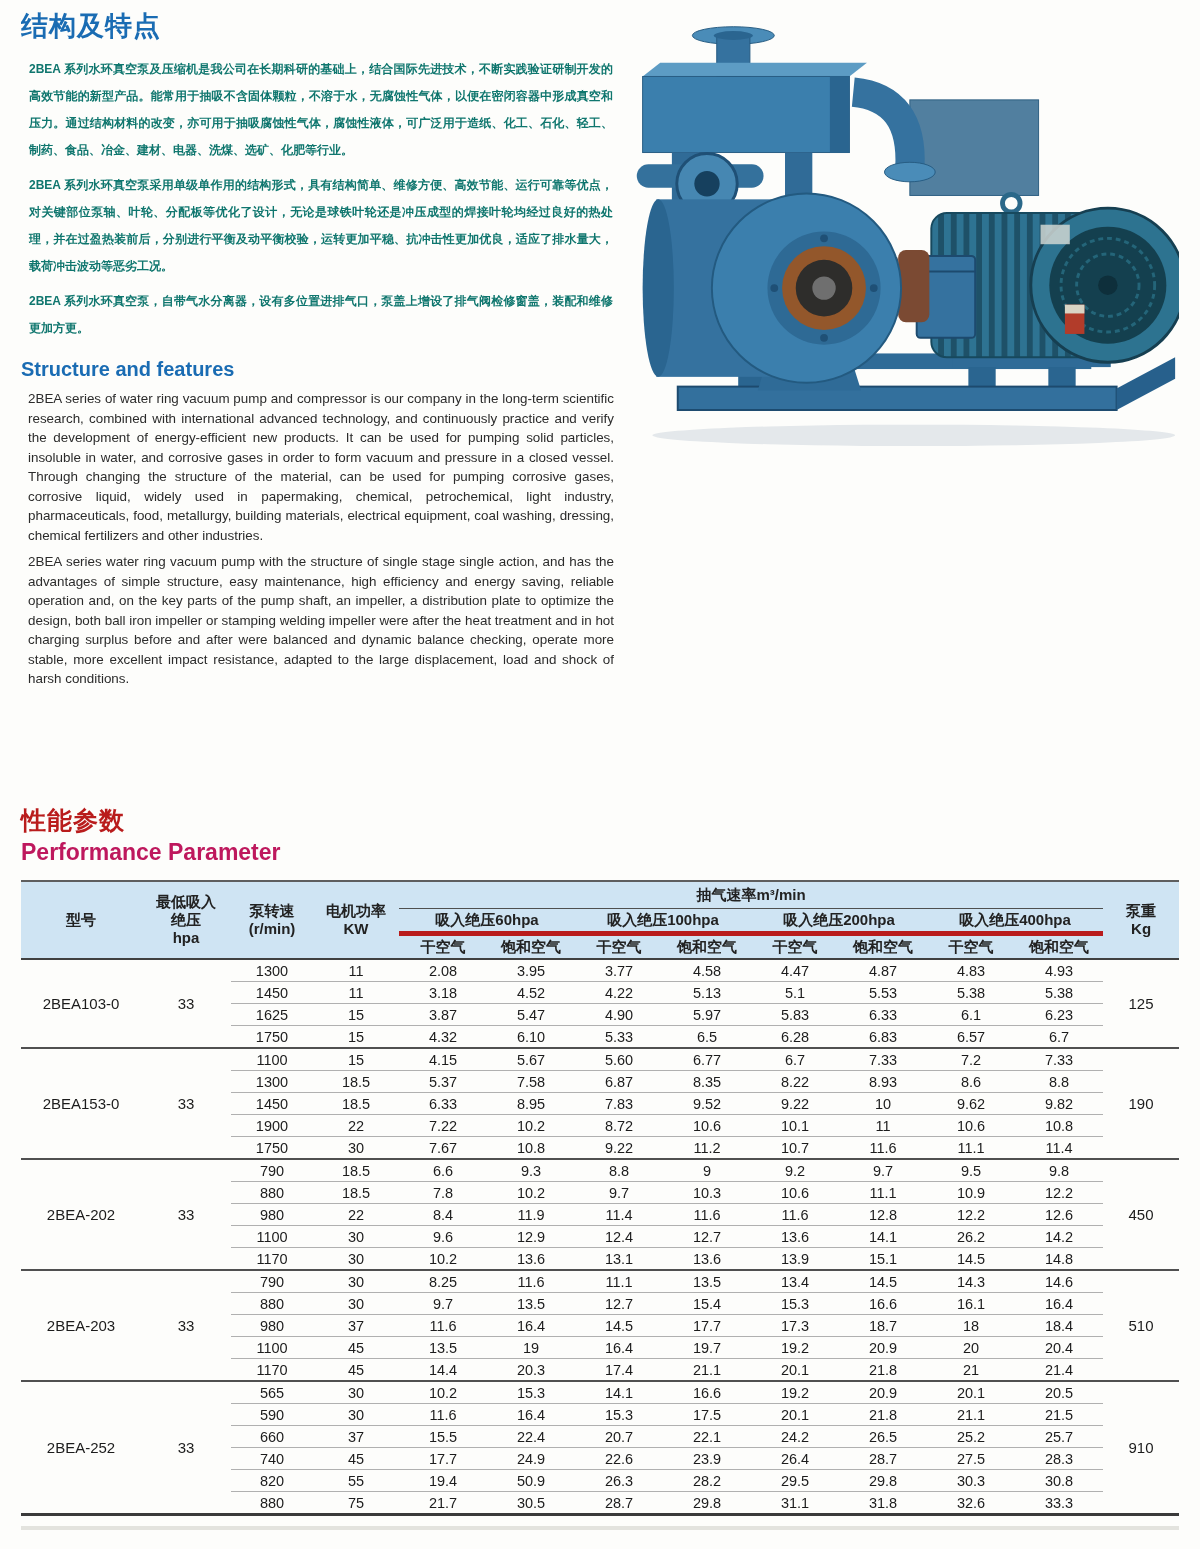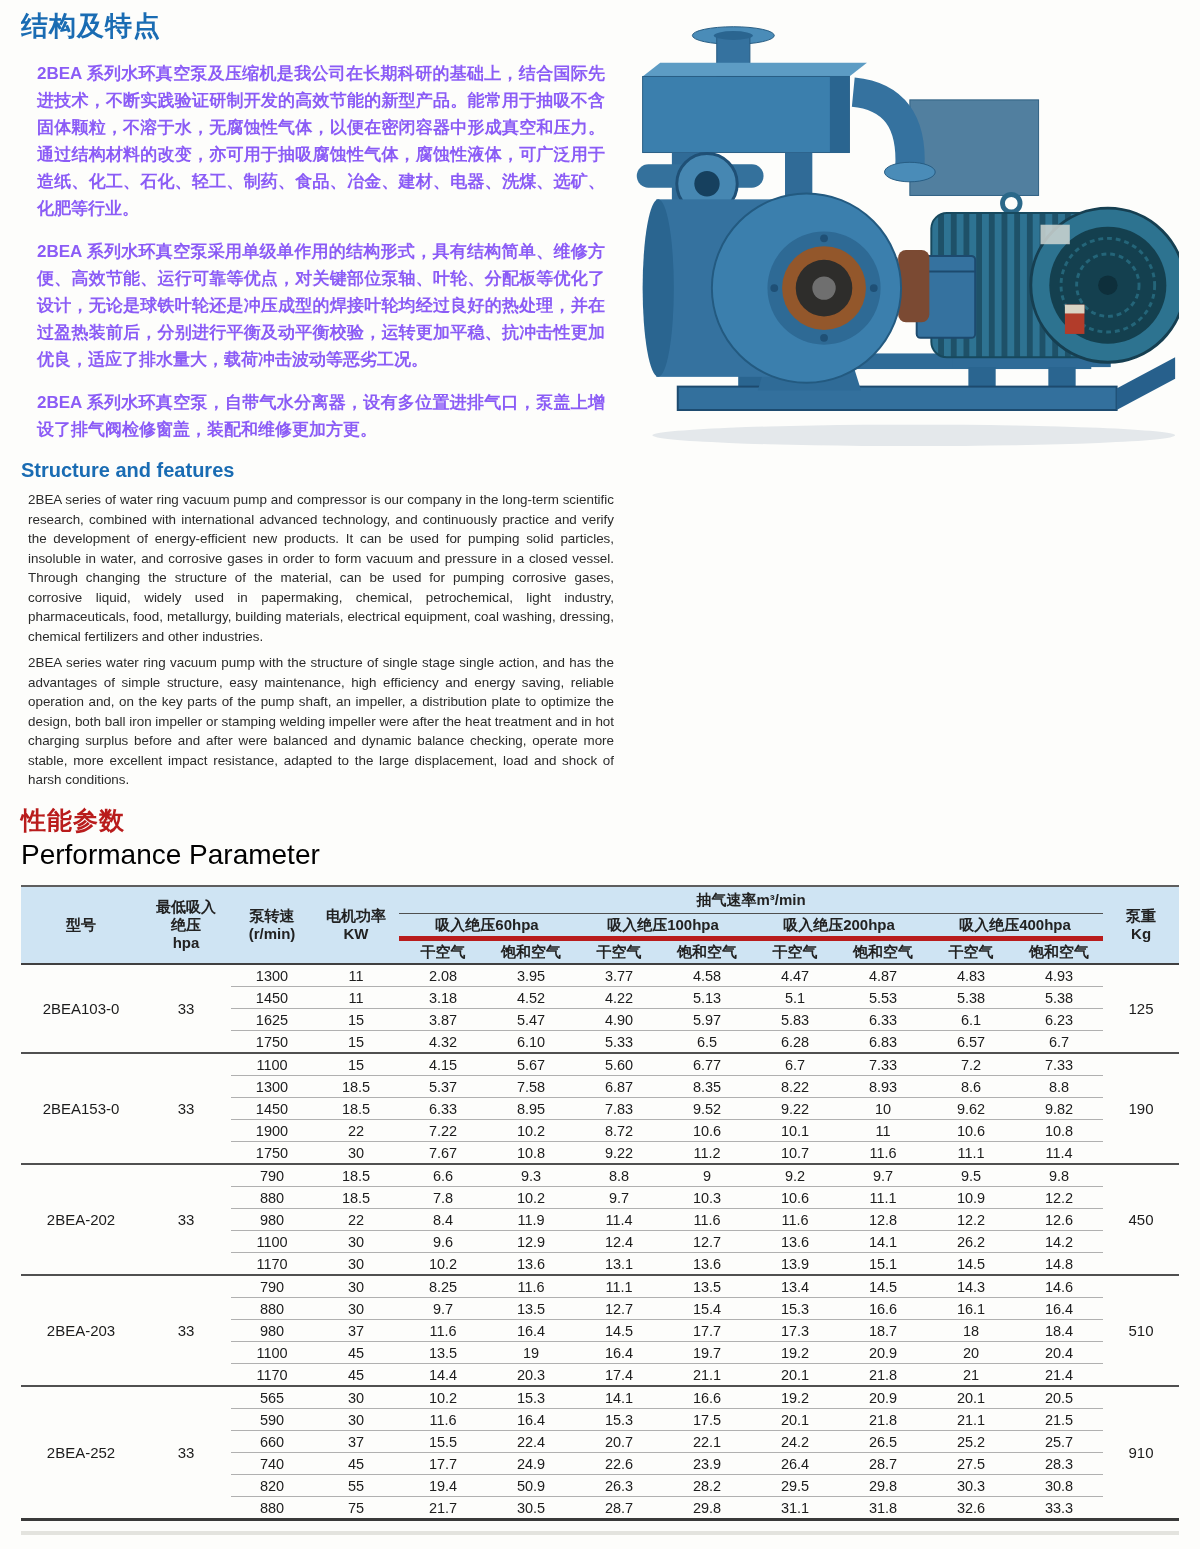--- a/index.html
+++ b/index.html
@@ -5,27 +5,27 @@
   html,body{margin:0;padding:0;background:#ffffff;}
   body{width:1200px;height:1549px;font-family:"Liberation Sans","DejaVu Sans",sans-serif;color:#222;}
   .page{box-sizing:border-box;width:1200px;height:1549px;padding:6px 21px 0 21px;overflow:hidden;background:#fdfdfb;display:flex;flex-direction:column;}
 
   
   .top{display:flex;height:792px;overflow:hidden;}
   .left-col{width:600px;flex:0 0 600px;}
   .right-col{flex:1;display:flex;justify-content:center;align-items:flex-start;padding-top:10px;}
 
   .h-zh{font-size:27px;font-weight:700;color:#1a6cb3;margin:2px 0 12px 0;letter-spacing:1px;}
-  .p-zh{font-size:17px;line-height:27px;font-weight:600;color:#8b5cf6;margin:16px;text-align:justify;}
+  .p-zh{font-size:12px;line-height:27px;font-weight:600;color:#0f766e;margin:8px;text-align:justify;}
   .h-en{font-size:20px;font-weight:700;color:#1a6cb3;margin:16px 0 8px 0;}
   .p-en{font-size:13.4px;line-height:19.5px;color:#2b2b2b;margin:7px;text-align:justify;}
 
   
   .perf-title-zh{font-size:25px;font-weight:600;color:#b91c1c;margin:6px 0 0 0;letter-spacing:1px;}
-  .perf-title-en{font-size:28px;font-weight:400;color:#000000;margin:2px 0 14px 0;}
+  .perf-title-en{font-size:23px;font-weight:700;color:#be185d;margin:2px 0 14px 0;}
 
   table{border-collapse:collapse;width:1158px;table-layout:fixed;
         border-top:2px solid #5e5e5e;border-bottom:3px solid #3a3a3a;}
   thead{background:#cfe4f3;}
   th{font-weight:600;color:#222;font-size:15px;white-space:pre-line;line-height:1.22;padding:1px 0;}
   th.hrate{height:24px;border-bottom:1px solid #4f4f4f;}
   th.hgroup{height:20px;border-bottom:1px solid #4f4f4f;}
   th.hsub{height:20px;}
   thead th{border-bottom-color:#4f4f4f;}
   thead tr:last-child th, thead th[rowspan]{border-bottom:2px solid #404040;}

